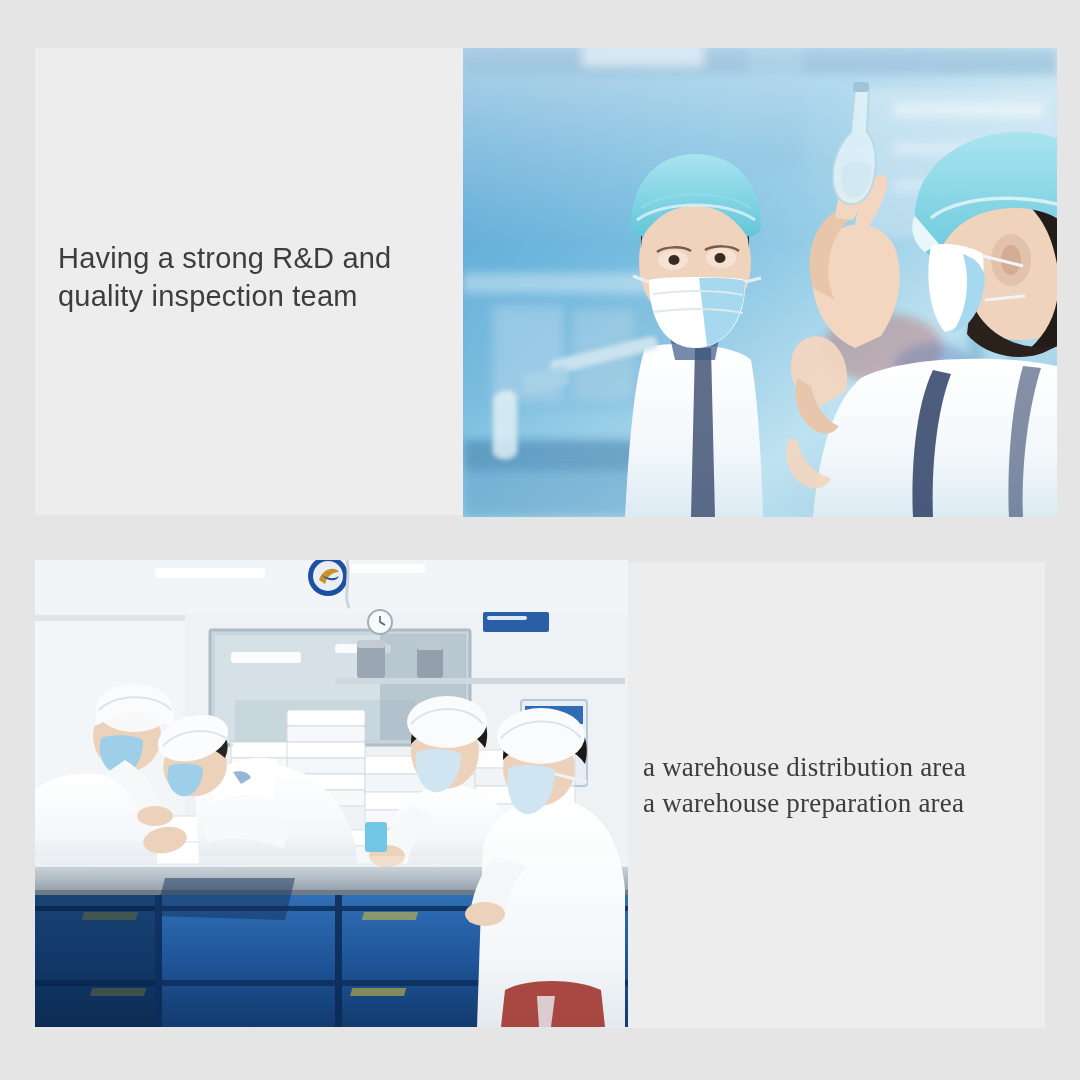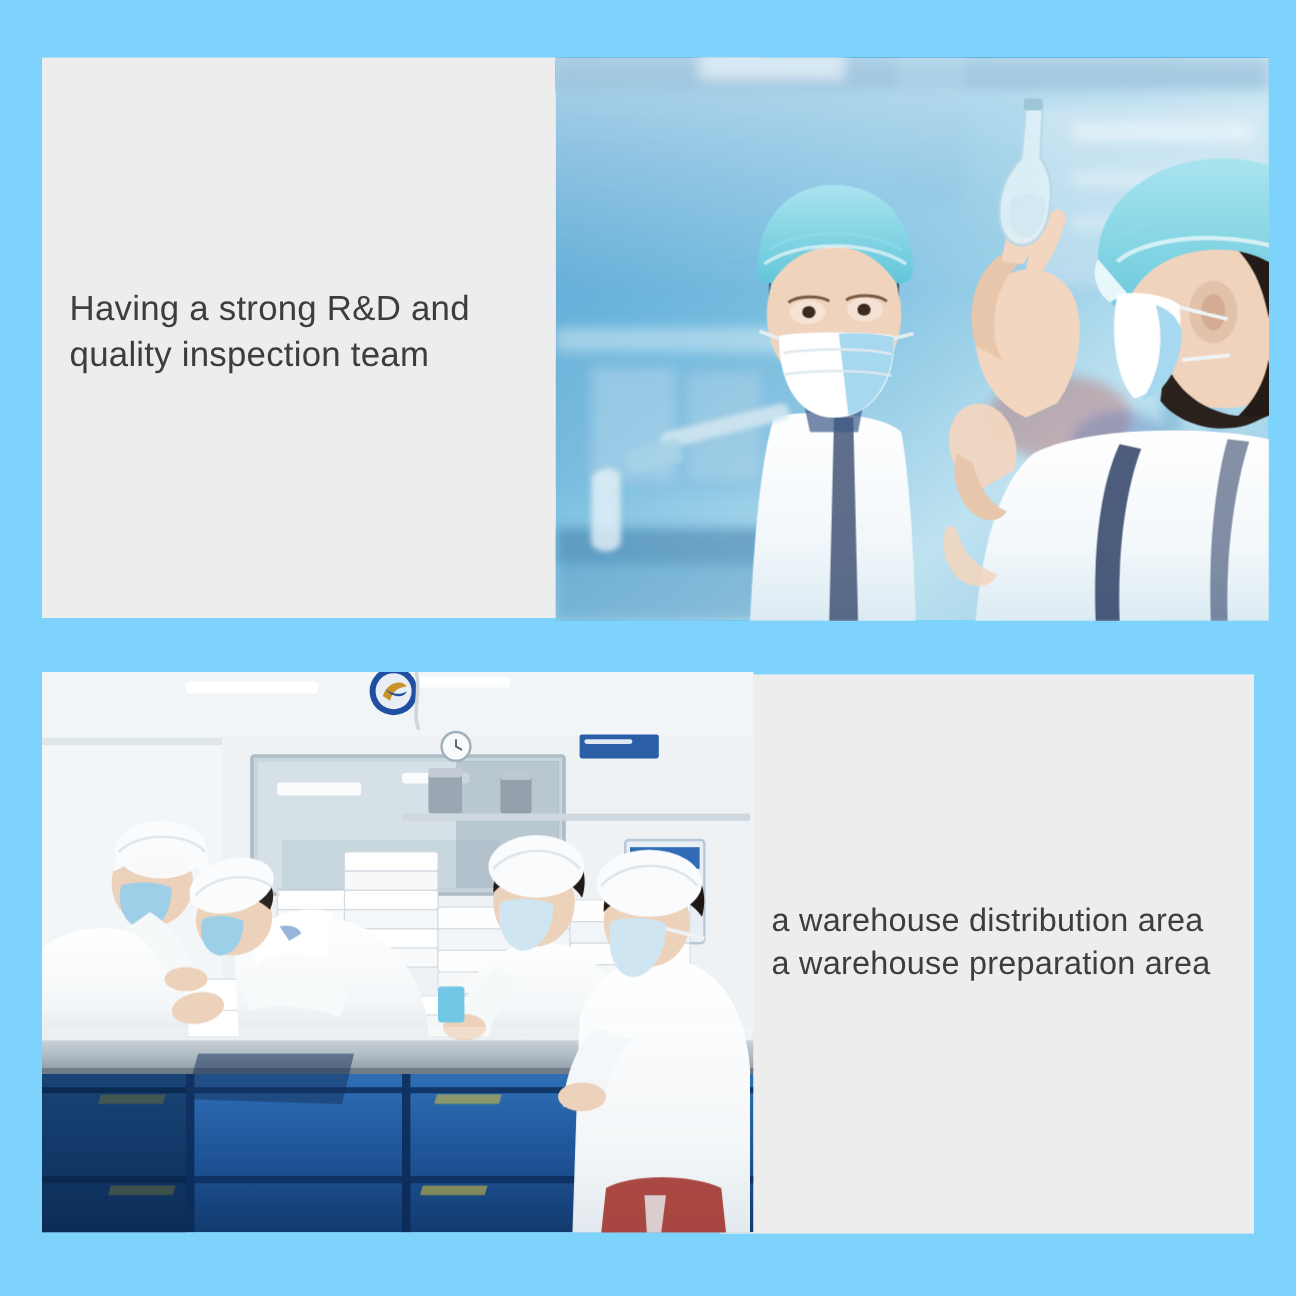--- a/index.html
+++ b/index.html
@@ -2,21 +2,21 @@
 <html><head>
 <meta charset="utf-8">
 <style>
   * { box-sizing: border-box; margin: 0; padding: 0; }
   html, body {
     width: 1080px; height: 1080px;
     background: #ffffff;
     font-family: "Liberation Sans", sans-serif;
     overflow: hidden;
   }
-  .page { position: relative; width: 1080px; height: 1080px; background: #7dd3fc; }
+  .page { position: relative; width: 1080px; height: 1080px; background: #e5e5e5; }
 
   
   .section-top { position: absolute; left: 0; top: 0; width: 1080px; height: 520px; }
   .panel-top {
     position: absolute; left: 35px; top: 48px;
     width: 600px; height: 467px;
     background: #ededed;
   }
   .caption-top {
     position: absolute; left: 58px; top: 240px;
@@ -41,20 +41,21 @@
     background: #ededed;
   }
   .caption-bottom {
     position: absolute; left: 643px; top: 230px;
     width: 420px;
     color: #3d3d3d;
     font-size: 27px;
     line-height: 1.33;
     letter-spacing: .2px;
     white-space: pre-line;
+    font-family: Liberation Serif, serif;
   }
   .photo-bottom {
     position: absolute; left: 35px; top: 40px;
     width: 593px; height: 467px;
     overflow: hidden;
   }
   .photo svg { display: block; width: 100%; height: 100%; }
 </style>
 </head>
 <body>

